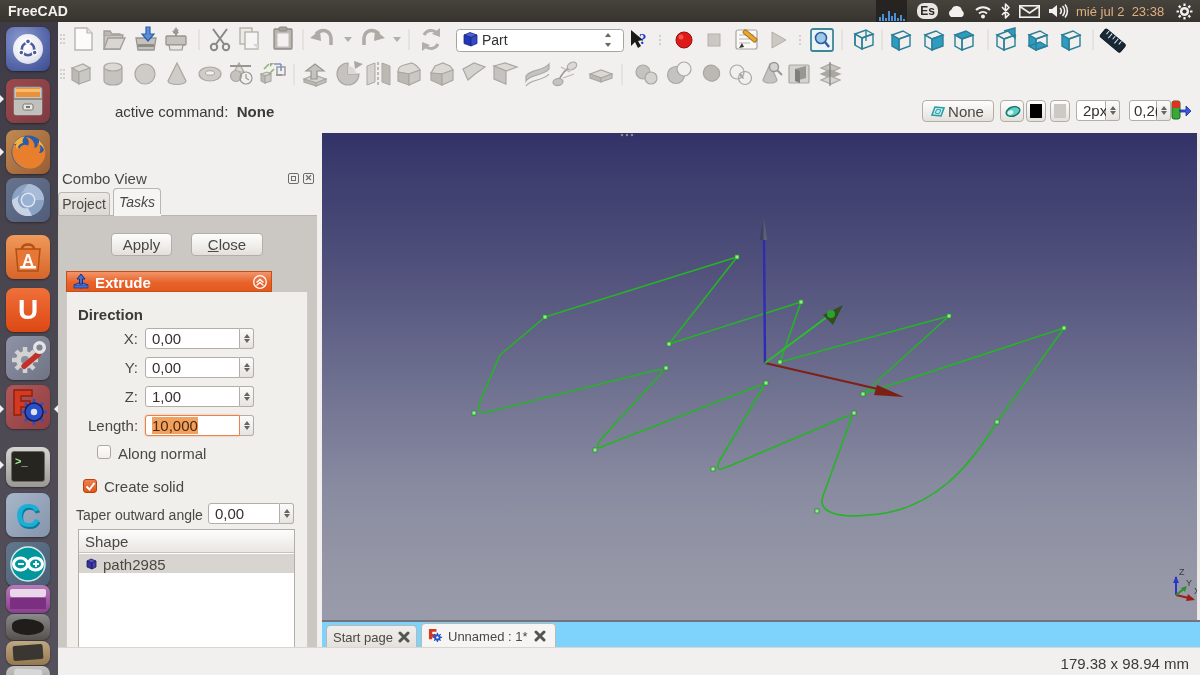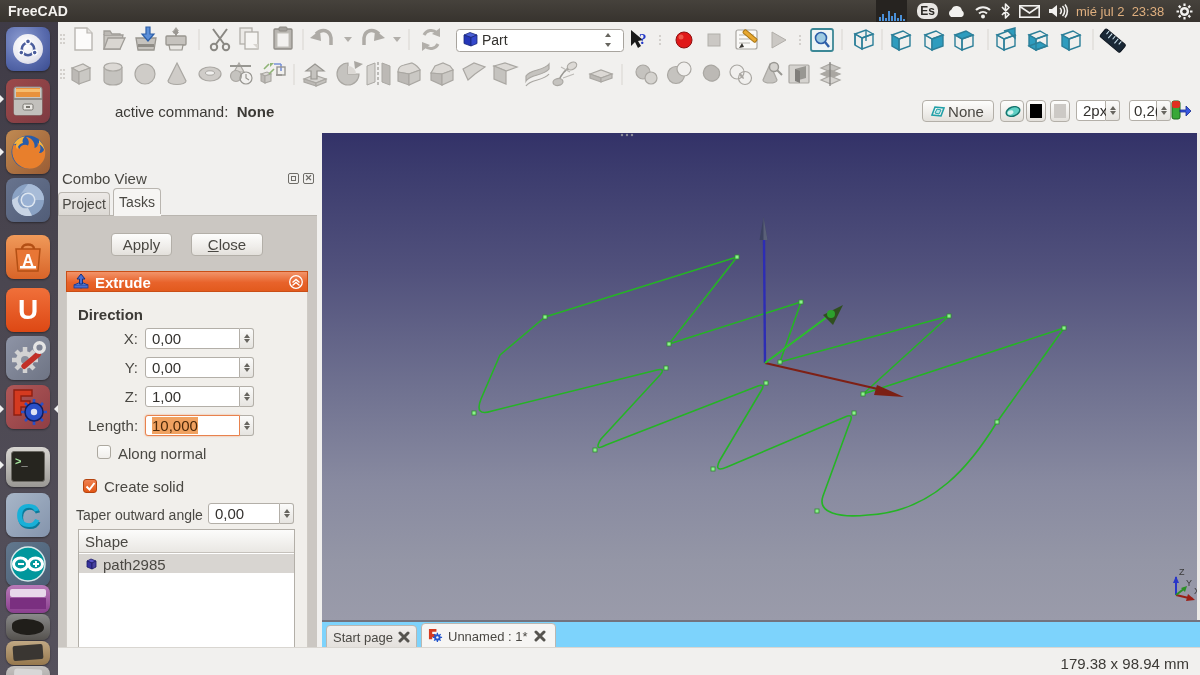--- a/index.html
+++ b/index.html
@@ -591,28 +591,28 @@
   </div>
 </div>
 <div id="panel">
   <div style="position:absolute;left:4px;top:5px;">Combo View</div>
   <div style="position:absolute;left:230px;top:8px;width:11px;height:11px;border:1px solid #6f6d68;border-radius:2px;">
       <div style="position:absolute;left:2px;top:2px;width:5px;height:5px;border:1px solid #6f6d68;"></div>
     </div>
   <div style="position:absolute;left:245px;top:8px;width:11px;height:11px;border:1px solid #6f6d68;border-radius:2px;font-size:9px;line-height:9px;text-align:center;color:#6f6d68;font-weight:bold;">✕</div>
   <div style="position:absolute;left:0px;top:27px;width:52px;height:23px;background:linear-gradient(#ece9e6,#dcd9d4);border:1px solid #b9b5af;border-bottom:none;border-radius:4px 4px 0 0;text-align:center;line-height:22px;font-size:14px;">Project</div>
   <div id="pgray"></div>
-  <div style="position:absolute;left:55px;top:23px;width:48px;height:28px;background:#f6f5f3;border:1px solid #b9b5af;border-bottom:none;border-radius:4px 4px 0 0;text-align:center;line-height:26px;font-size:14px;">Tasks</div>
+  <div style="position:absolute;left:55px;top:23px;width:48px;height:28px;background:#f6f5f3;border:1px solid #b9b5af;border-bottom:none;border-radius:4px 4px 0 0;text-align:center;line-height:26px;font-size:14px;font-style:italic;">Tasks</div>
   <div style="position:absolute;left:0;top:49.5px;width:259px;height:1px;background:#b9b5af;"></div>
   <div style="position:absolute;left:55.5px;top:49px;width:47px;height:2px;background:#f6f5f3;"></div>
 
   <div class="btn" style="left:53px;top:68px;width:61px;">Apply</div>
   <div class="btn" style="left:133px;top:68px;width:72px;"><u>C</u>lose</div>
 
-  <div style="position:absolute;left:8px;top:106px;width:242px;height:21px;background:linear-gradient(#f2946a,#e8632b 55%,#e25a1d);border:1px solid #c94e16;">
+  <div style="position:absolute;left:8px;top:106px;width:206px;height:21px;background:linear-gradient(#f2946a,#e8632b 55%,#e25a1d);border:1px solid #c94e16;">
     <svg style="position:absolute;left:5px;top:1px;" width="18" height="18" viewBox="0 0 18 18">
       <polygon points="2,12 9,9 16,12 9,15" fill="#7d9ce8" stroke="#1d3a8f" stroke-width="1"></polygon>
       <rect x="2" y="12" width="14" height="3" fill="#4a6fd0" stroke="#1d3a8f" stroke-width="0.8"></rect>
       <polygon points="9,1 13,6 10.5,6 10.5,11 7.5,11 7.5,6 5,6" fill="#4a6fd0" stroke="#16307c" stroke-width="1"></polygon>
     </svg>
     <div style="position:absolute;left:28px;top:2px;font-size:15px;font-weight:bold;color:#fff;">Extrude</div>
     <svg style="position:absolute;right:4px;top:3px;" width="14" height="14" viewBox="0 0 14 14">
       <circle cx="7" cy="7" r="6.3" fill="none" stroke="#fff" stroke-width="1.3"></circle>
       <path d="M3.5 7.5 L7 4.5 L10.5 7.5 M3.5 10.5 L7 7.5 L10.5 10.5" fill="none" stroke="#fff" stroke-width="1.4"></path>
     </svg>

